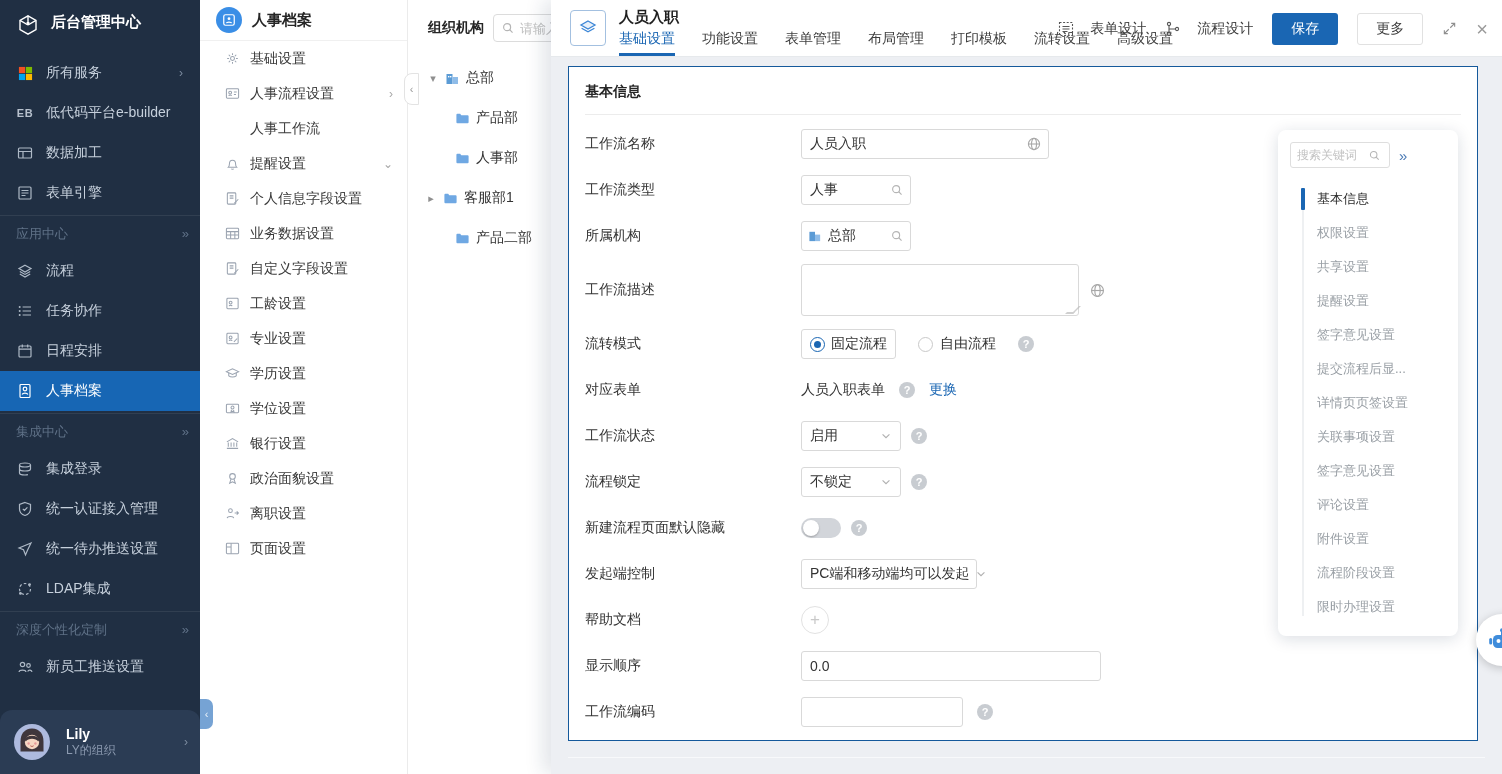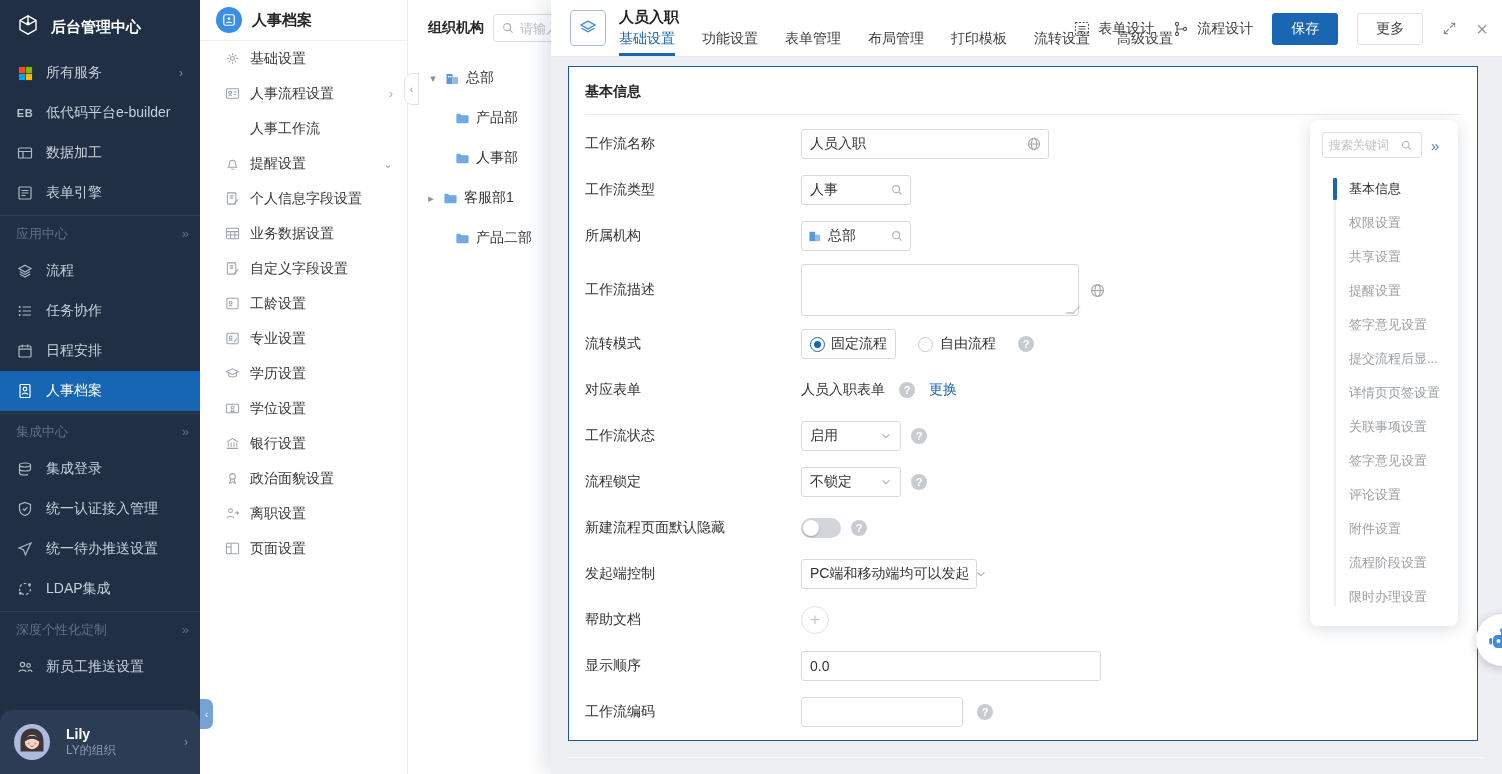--- a/index.html
+++ b/index.html
@@ -3,21 +3,21 @@
 <meta charset="utf-8">
 <style>
   *{box-sizing:border-box;margin:0;padding:0}
   html,body{width:1502px;height:774px}
   body{position:relative;overflow:hidden;font-family:"Liberation Sans",sans-serif;background:#edeff3;-webkit-font-smoothing:antialiased}
   .ico{display:inline-flex;align-items:center;justify-content:center;flex:none}
   svg{display:block}
 
   
   .sidebar{position:absolute;left:0;top:0;width:200px;height:774px;background:#202f43;color:#c6d0dc;z-index:1}
-  .logo-row{display:flex;align-items:flex-end;gap:11px;padding:13px 16px 10px}
+  .logo-row{display:flex;align-items:flex-start;gap:11px;padding:13px 16px 10px}
   .logo-title{font-size:15px;font-weight:bold;color:#fff;white-space:nowrap}
   .nav-item{height:40px;display:flex;align-items:center;gap:12px;padding:0 17px 0 16px;font-size:14px;color:#c6d0dc;cursor:pointer;white-space:nowrap}
   .nav-item .lbl{flex:1;overflow:hidden;text-overflow:ellipsis}
   .nav-item.active{background:#1766b4;color:#fff}
   .nav-sec{height:36px;display:flex;align-items:center;justify-content:space-between;padding:0 13px 0 16px;font-size:13px;color:#5f7187;border-top:1px solid rgba(255,255,255,.08);margin-top:2px;white-space:nowrap}
   .chev{color:#7c8ca0;font-size:12px;line-height:1}
   .dchev{color:#5f7187;font-size:13px;letter-spacing:-2px}
   .ni{width:18px;height:18px;display:flex;align-items:center;justify-content:center;flex:none}
   .eb-txt{font-size:11px;font-weight:bold;color:#b7c1cd;letter-spacing:.5px}
   .user-card{position:absolute;left:0;bottom:0;width:200px;height:64px;background:#2b3c54;border-radius:12px 12px 0 0;display:flex;align-items:center;gap:16px;padding:0 12px 0 14px;cursor:pointer}
@@ -53,21 +53,21 @@
 
   
   .overlay{position:absolute;left:551px;top:0;width:951px;height:774px;background:#edeff3;box-shadow:-8px 0 18px rgba(20,40,70,.12);z-index:3}
   .ov-header{position:relative;height:57px;background:#fff;border-bottom:1px solid #e6e9ec}
   .ov-iconbox{position:absolute;left:19px;top:10px;width:36px;height:36px;border:1px solid #a3c0e0;border-radius:4px;background:#fff;display:flex;align-items:center;justify-content:center}
   .ov-title{position:absolute;left:68px;top:8px;font-size:15px;font-weight:bold;color:#1f1f1f}
   .ov-tabs{position:absolute;left:68px;top:30px;display:flex;gap:27px;font-size:14px;color:#3f3f3f}
   .ov-tab{padding-bottom:5px;cursor:pointer;border-bottom:3px solid transparent;white-space:nowrap}
   .ov-tab.active{color:#1a66b3;border-bottom-color:#1a66b3}
   .ov-actions{position:absolute;right:14px;top:0;height:57px;display:flex;align-items:center;gap:19px}
-  .act-link{display:flex;align-items:center;gap:8px;font-size:14px;color:#3d3d3d;cursor:pointer;white-space:nowrap}
+  .act-link{display:flex;align-items:center;gap:16px;font-size:14px;color:#3d3d3d;cursor:pointer;white-space:nowrap}
   .btn{height:32px;display:flex;align-items:center;border-radius:3px;font-size:14px;cursor:pointer;white-space:nowrap}
   .btn-save{background:#1a66b3;color:#fff;padding:0 19px}
   .btn-more{background:#fff;color:#3d3d3d;border:1px solid #e1e1e1;padding:0 18px}
   .hicon{color:#8f8f8f;cursor:pointer;display:flex;align-items:center}
   .close-x{font-size:20px;color:#9a9a9a;line-height:1}
 
   
   .form-card{position:absolute;left:17px;top:66px;width:910px;height:675px;background:#fff;border:1.5px solid #15599b;padding:16px 16px 0;overflow:hidden}
   .fc-title{font-size:14px;font-weight:bold;color:#262626;padding-bottom:13px;border-bottom:1px solid #ececec}
   .frows{padding-top:6px}
@@ -89,21 +89,21 @@
   .qm::before{content:"?"}
   .lnk{color:#1a66b3;font-size:14px;cursor:pointer}
   .ftext{font-size:14px;color:#333}
   .sel{height:30px;border:1px solid #d9d9d9;border-radius:3px;display:flex;align-items:center;justify-content:space-between;gap:6px;padding:0 8px;font-size:14px;color:#333;background:#fff;cursor:pointer;white-space:nowrap}
   .tgl{width:40px;height:20px;border-radius:10px;background:#d2d5da;position:relative;cursor:pointer}
   .tgl::after{content:"";position:absolute;left:2px;top:2px;width:16px;height:16px;border-radius:50%;background:#fff;box-shadow:0 1px 2px rgba(0,0,0,.25)}
   .plus{width:28px;height:28px;border-radius:50%;border:1px solid #e2e2e2;background:#fff;color:#c9c9c9;font-size:17px;display:flex;align-items:center;justify-content:center;cursor:pointer}
   .ov-footline{position:absolute;left:17px;right:17px;top:757px;height:1px;background:#f8f9fb}
 
   
-  .anchor{position:absolute;right:44px;top:120px;width:148px;height:506px;background:#fff;border-radius:8px;box-shadow:0 3px 16px rgba(15,35,64,.15);padding:12px 0 16px 12px}
+  .anchor{position:absolute;right:44px;top:130px;width:180px;height:506px;background:#fff;border-radius:8px;box-shadow:0 3px 16px rgba(15,35,64,.15);padding:12px 0 16px 12px}
   .anc-top{display:flex;align-items:center;gap:9px}
   .anc-search{width:100px;height:26px;border:1px solid #dedede;border-radius:3px;display:flex;align-items:center;gap:3px;padding:0 6px}
   .anc-search input{border:0;outline:0;width:68px;font-size:12px;color:#333;font-family:inherit}
   .anc-search input::placeholder{color:#c3c3c3}
   .anc-collapse{color:#4a7ab5;font-size:15px;cursor:pointer}
   .anc-list{position:relative;margin-top:14px}
   .anc-track{position:absolute;left:12px;top:6px;bottom:8px;width:2px;background:#eef0f2}
   .anc-item{position:relative;height:34px;display:flex;align-items:center;padding-left:27px;font-size:13px;color:#9aa0a6;cursor:pointer;white-space:nowrap}
   .anc-item.active{color:#2b2b2b}
   .anc-item.active::before{content:"";position:absolute;left:11px;top:6px;bottom:6px;width:4px;background:#1a66b3;border-radius:1px}

